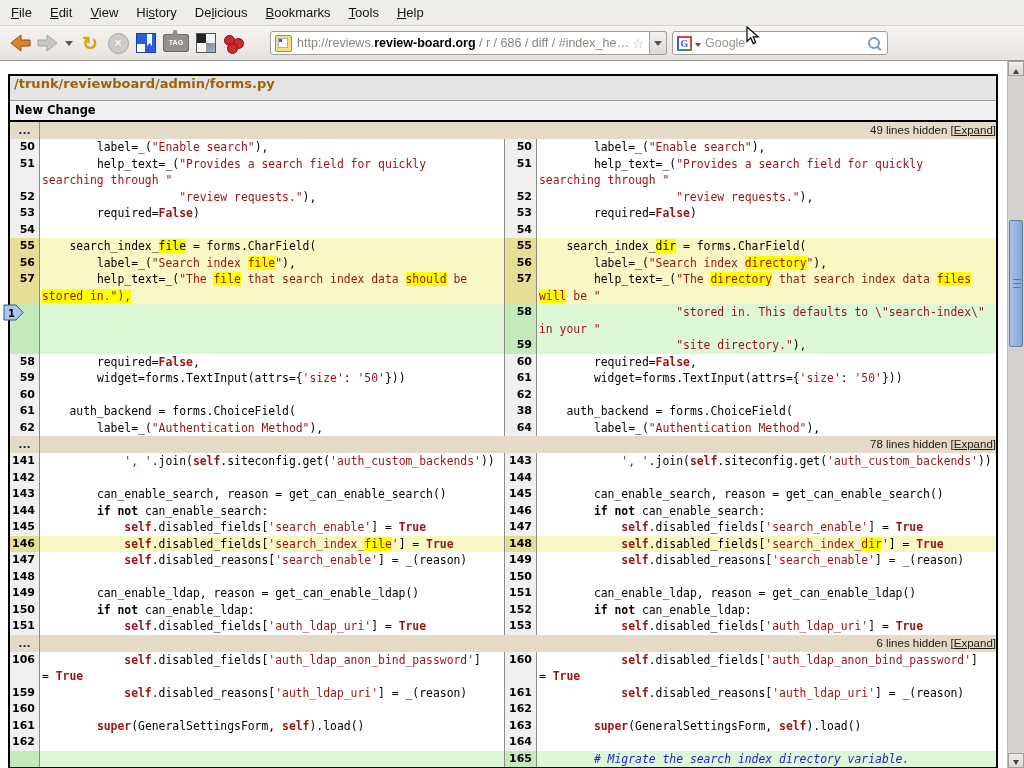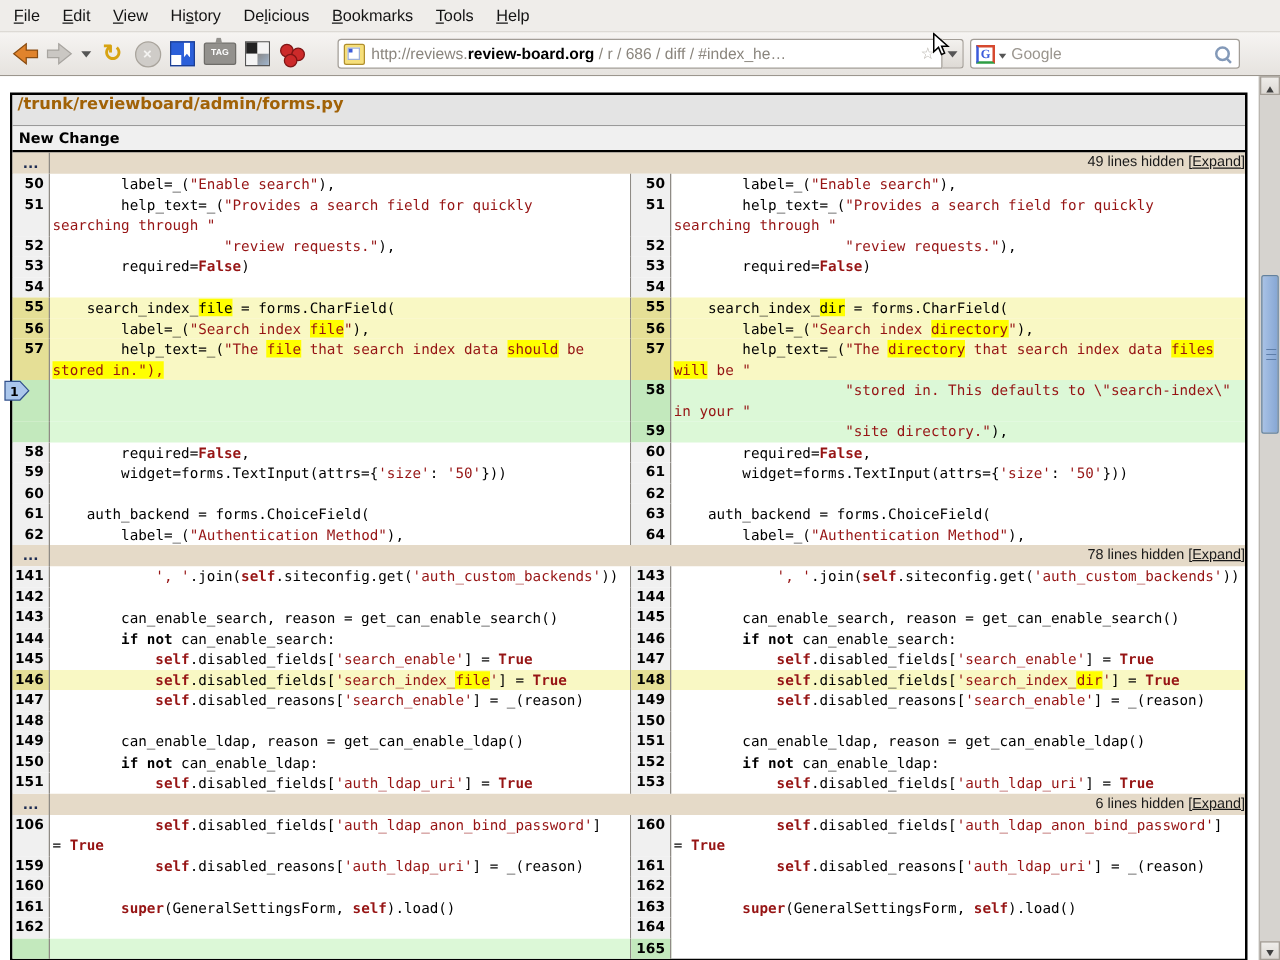--- a/index.html
+++ b/index.html
@@ -30,21 +30,21 @@
   .ic-chk{width:18px;height:18px;border:1px solid #555;display:grid;grid-template-columns:9px 9px;grid-template-rows:9px 9px;}
   .ic-chk i:nth-child(1){background:#222;}
   .ic-chk i:nth-child(2){background:#f4f4f4;}
   .ic-chk i:nth-child(3){background:#f4f4f4;}
   .ic-chk i:nth-child(4){background:linear-gradient(135deg,#888,#9fb4cc);}
   .ic-red{width:22px;height:20px;position:relative;}
   .ic-red i{position:absolute;width:9px;height:9px;border-radius:50%;background:#cc2a2a;border:1px solid #7e1414;}
   .ic-red i:nth-child(1){left:1px;top:2px;}
   .ic-red i:nth-child(2){left:10px;top:5px;}
   .ic-red i:nth-child(3){left:4px;top:10px;}
-  #urlbar{margin-left:22px;width:484px;height:24px;box-sizing:border-box;background:#fff;
+  #urlbar{margin-left:22px;width:380px;height:24px;box-sizing:border-box;background:#fff;
     border:1px solid #a29d96;border-radius:3px 0 0 3px;display:flex;align-items:center;
     padding:0 4px;position:relative;overflow:hidden;flex:none;}
   .favicon{width:15px;height:15px;background:#f6df7a;border:1px solid #b08f2e;border-radius:2px;
     position:relative;flex:none;margin-right:5px;}
   .favicon i{position:absolute;left:2px;top:2px;width:8px;height:8px;background:#fff;border:1px solid #9db0d8;}
   .favicon b{position:absolute;left:3px;top:3px;width:3px;height:3px;background:#3b5bdb;}
   #urltext{font-size:12.5px;white-space:nowrap;overflow:hidden;}
   .urlpre,.urlsuf{color:#8a857d;}
   .urldom{font-weight:bold;color:#000;}
   .star{position:absolute;right:5px;top:4px;color:#b7b3ac;font-size:13px;font-family:"DejaVu Sans",sans-serif;}
@@ -295,21 +295,21 @@
           </div>
           <div class="drow eq">
             <div class="ln lnl">60</div>
             <div class="code codel"></div>
             <div class="ln lnr">62</div>
             <div class="code coder"></div>
           </div>
           <div class="drow eq">
             <div class="ln lnl">61</div>
             <div class="code codel"><span class="p">    auth_backend = forms.ChoiceField(</span></div>
-            <div class="ln lnr">63</div>
+            <div class="ln lnr">38</div>
             <div class="code coder"><span class="p">    auth_backend = forms.ChoiceField(</span></div>
           </div>
           <div class="drow eq">
             <div class="ln lnl">62</div>
             <div class="code codel"><span class="p">        label=_(</span><span class="s">"Authentication Method"</span><span class="p">),</span></div>
             <div class="ln lnr">64</div>
             <div class="code coder"><span class="p">        label=_(</span><span class="s">"Authentication Method"</span><span class="p">),</span></div>
           </div>
           <div class="drow banner-row">
             <div class="bln">...</div>
@@ -414,20 +414,21 @@
           <div class="drow eq">
             <div class="ln lnl">162</div>
             <div class="code codel"></div>
             <div class="ln lnr">164</div>
             <div class="code coder"></div>
           </div>
           <div class="drow ins">
             <div class="ln lnl"></div>
             <div class="code codel"></div>
             <div class="ln lnr">165</div>
+            <div class="code coder"><span class="p">        </span><span class="c"># Migrate the search index directory variable.</span></div>
           </div>
         </div>
     </div>
   </div>
 
   <div id="scrollbar">
     <div class="sbtn up">
         <i></i>
       </div>
     <div id="sthumb">

